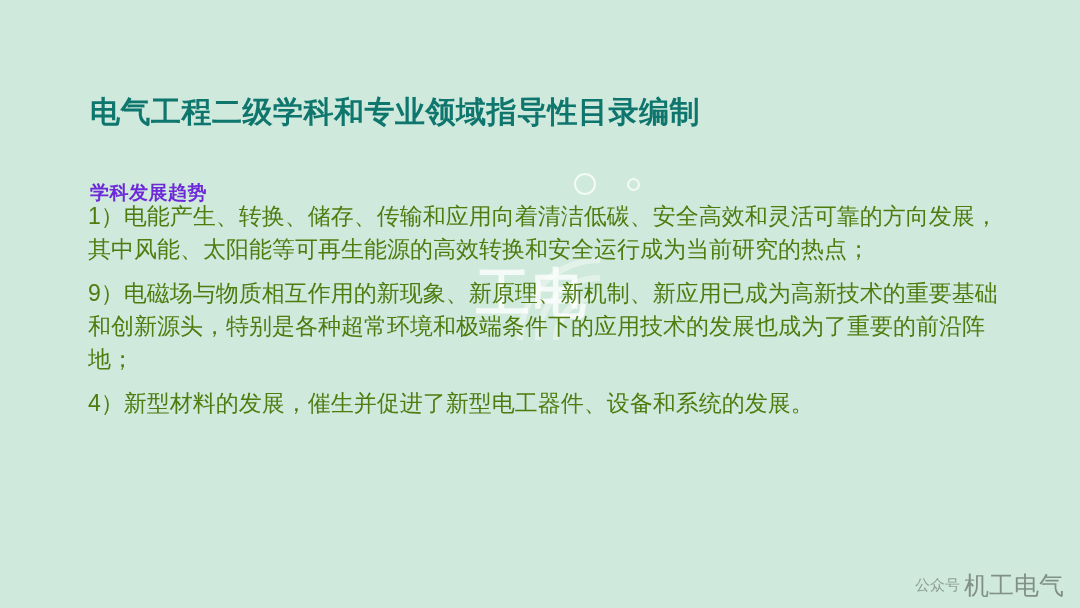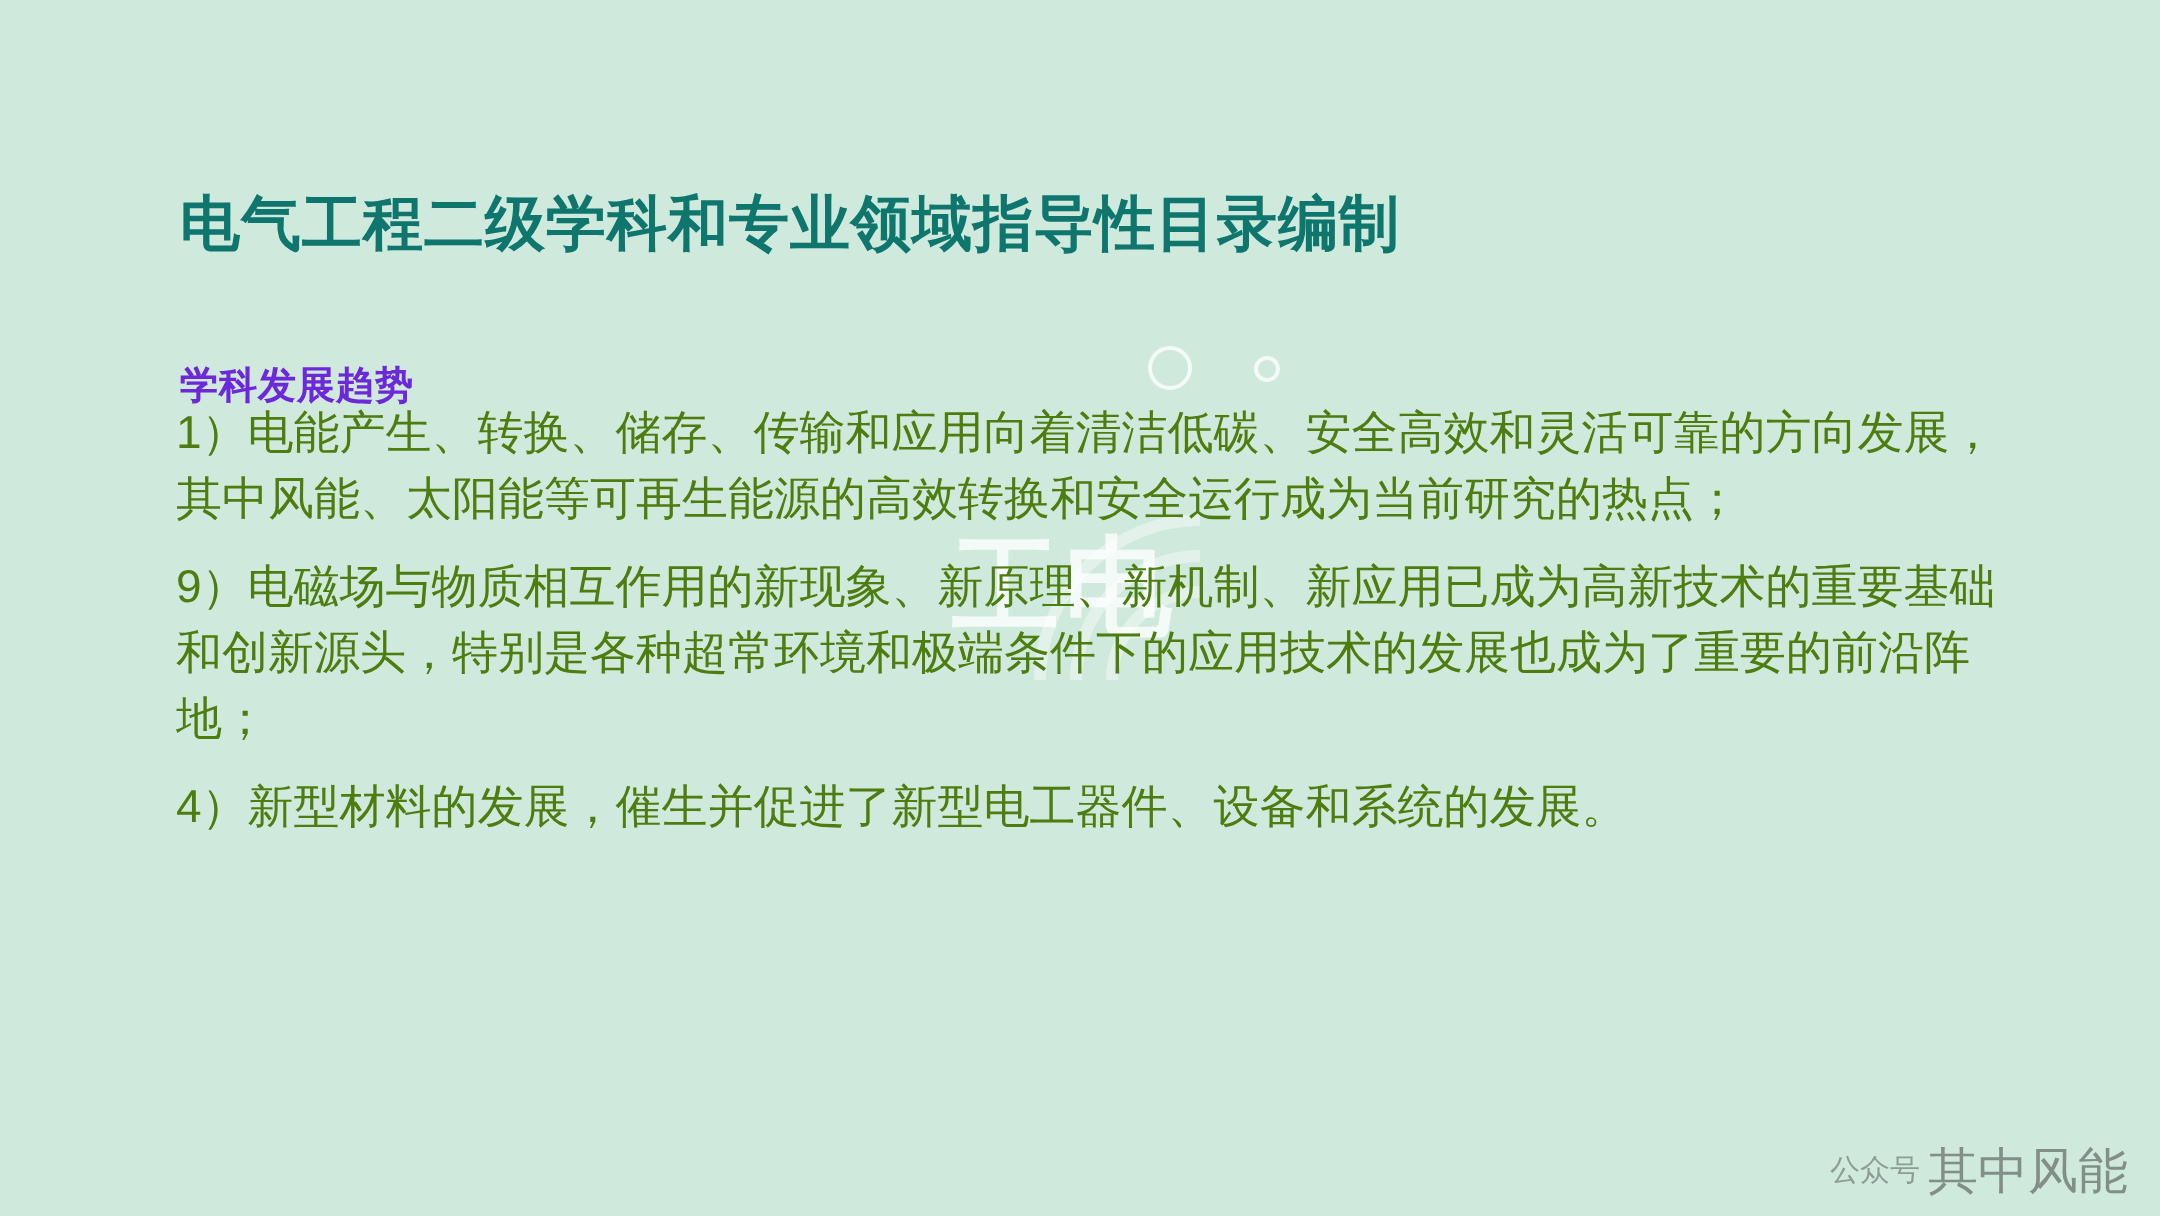--- a/index.html
+++ b/index.html
@@ -117,21 +117,21 @@
   <svg class="wm-arcs" viewBox="0 0 190 110">
     <path d="M20 100 A 80 80 0 0 1 100 20" fill="none" stroke="rgba(255,255,255,0.8)" stroke-width="6"></path>
     <path d="M38 100 A 62 62 0 0 1 100 38" fill="none" stroke="rgba(255,255,255,0.8)" stroke-width="6"></path>
     <path d="M56 100 A 44 44 0 0 1 100 56" fill="none" stroke="rgba(255,255,255,0.8)" stroke-width="6"></path>
   </svg>
 
   <div class="wm-text">工电</div>
 
   <div class="wm-bottom">
     <span class="small">公众号</span>
-    <span class="big">其中风能</span>
+    <span class="big">机工电气</span>
   </div>
 
   <h1 id="title">电气工程二级学科和专业领域指导性目录编制</h1>
 
   <h2 id="subtitle">学科发展趋势</h2>
 
   <div id="body">
     <p class="para">1）电能产生、转换、储存、传输和应用向着清洁低碳、安全高效和灵活可靠的方向发展，其中风能、太阳能等可再生能源的高效转换和安全运行成为当前研究的热点；</p>
     <p class="para">9）电磁场与物质相互作用的新现象、新原理、新机制、新应用已成为高新技术的重要基础和创新源头，特别是各种超常环境和极端条件下的应用技术的发展也成为了重要的前沿阵地；</p>
     <p class="para">4）新型材料的发展，催生并促进了新型电工器件、设备和系统的发展。</p>

